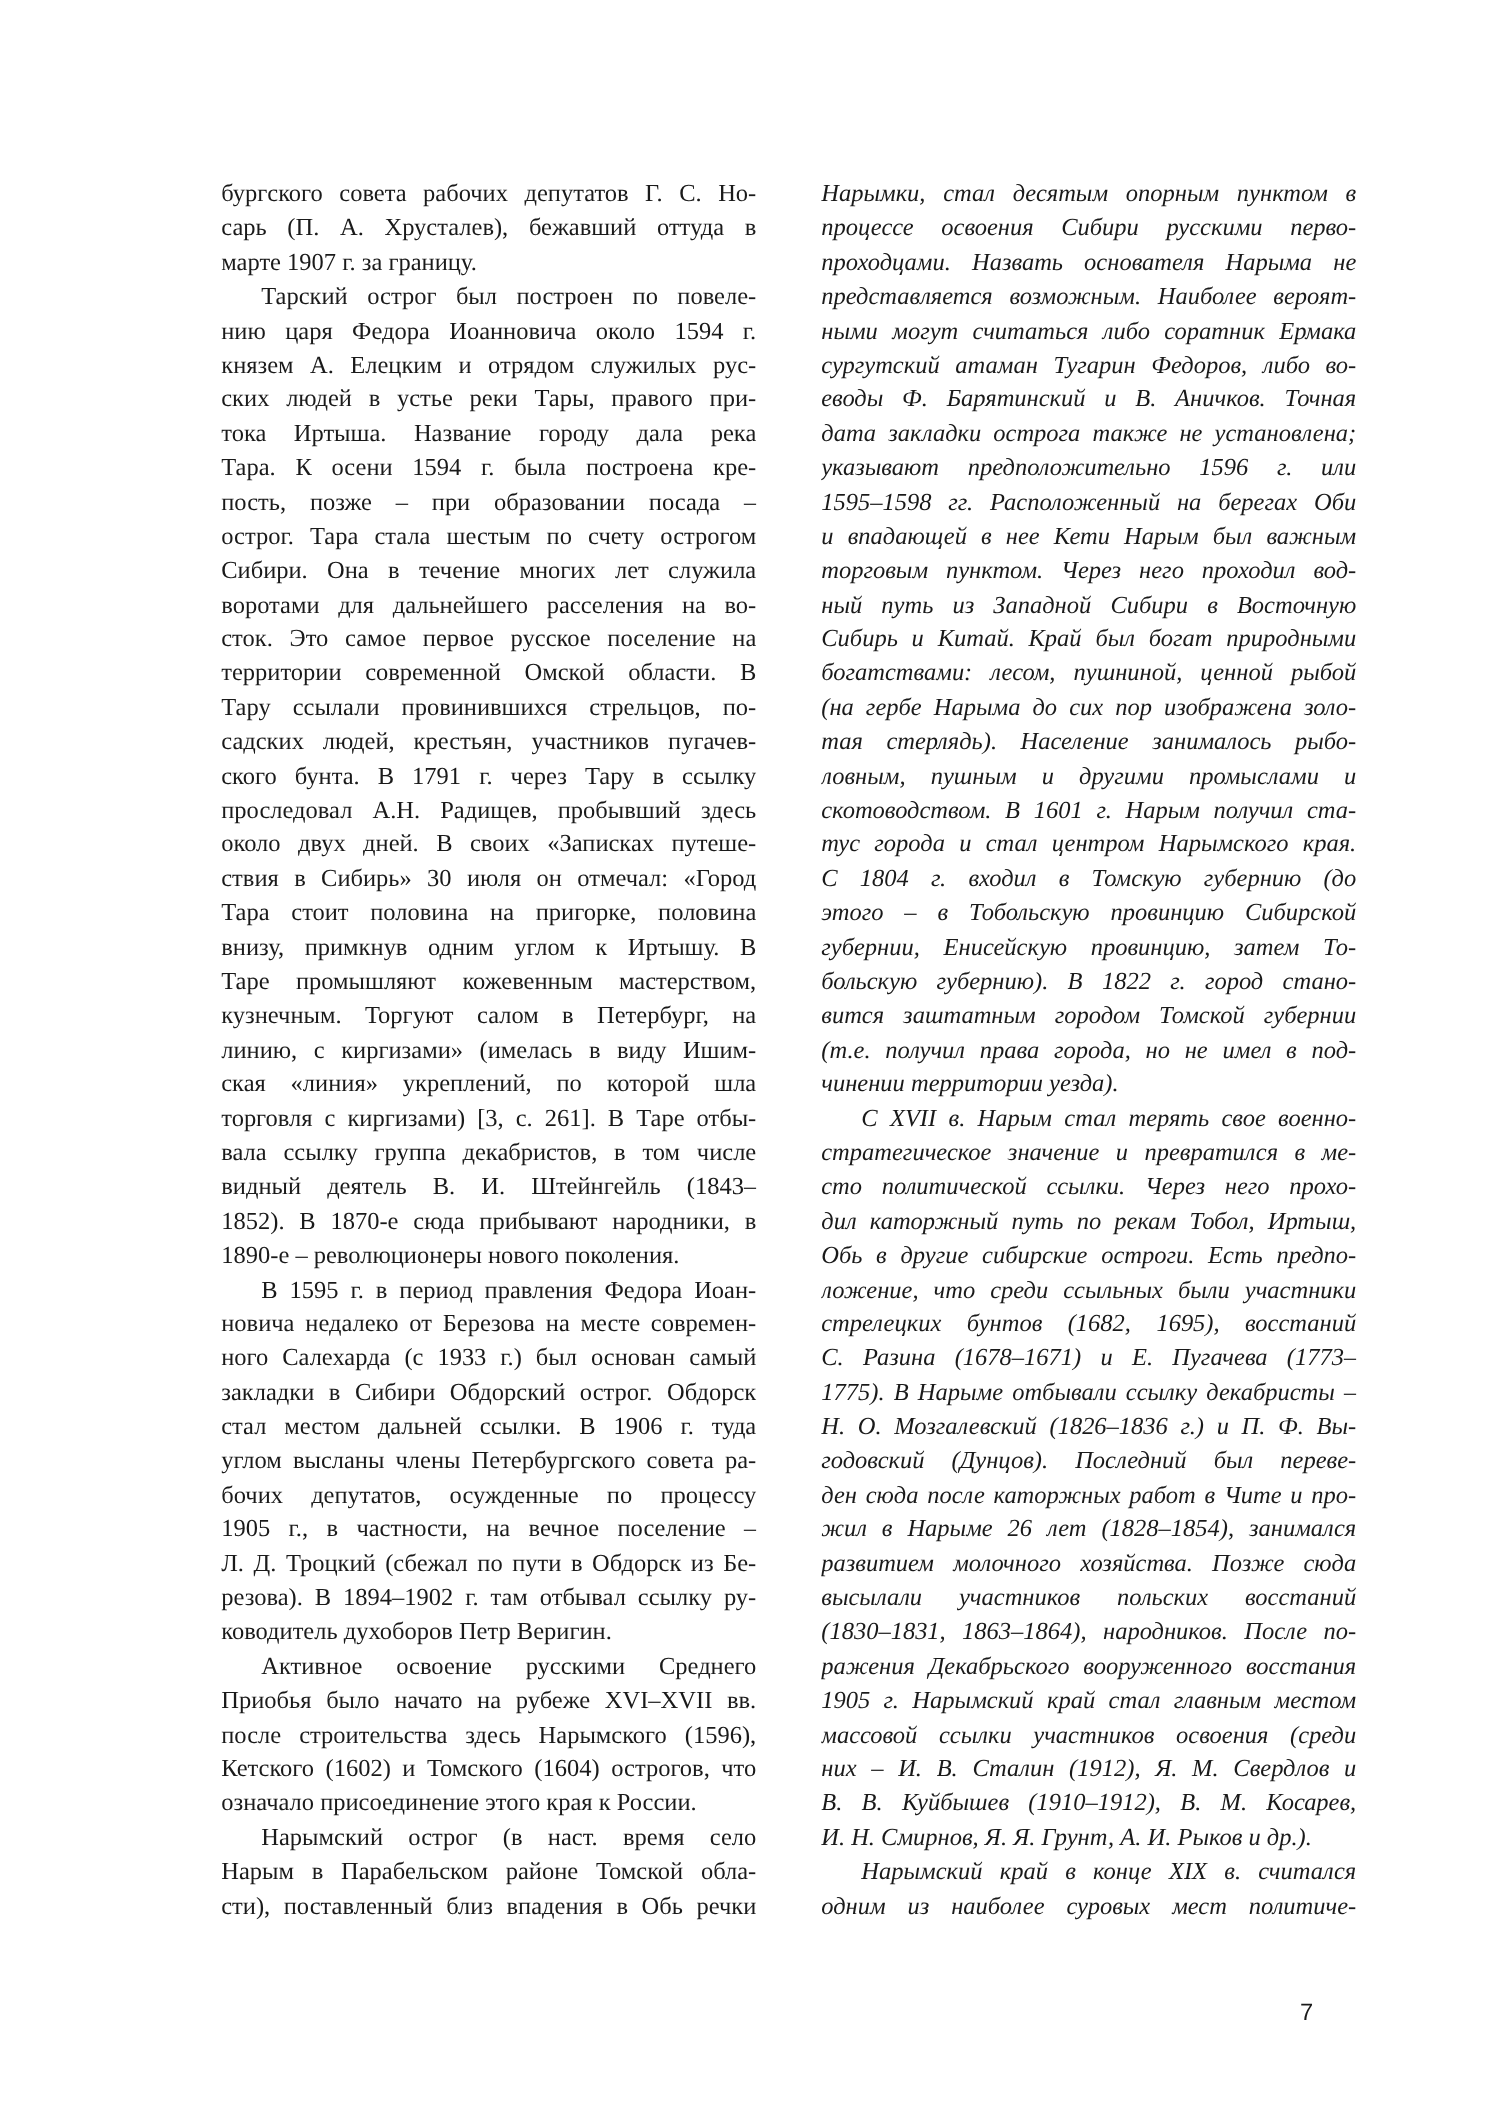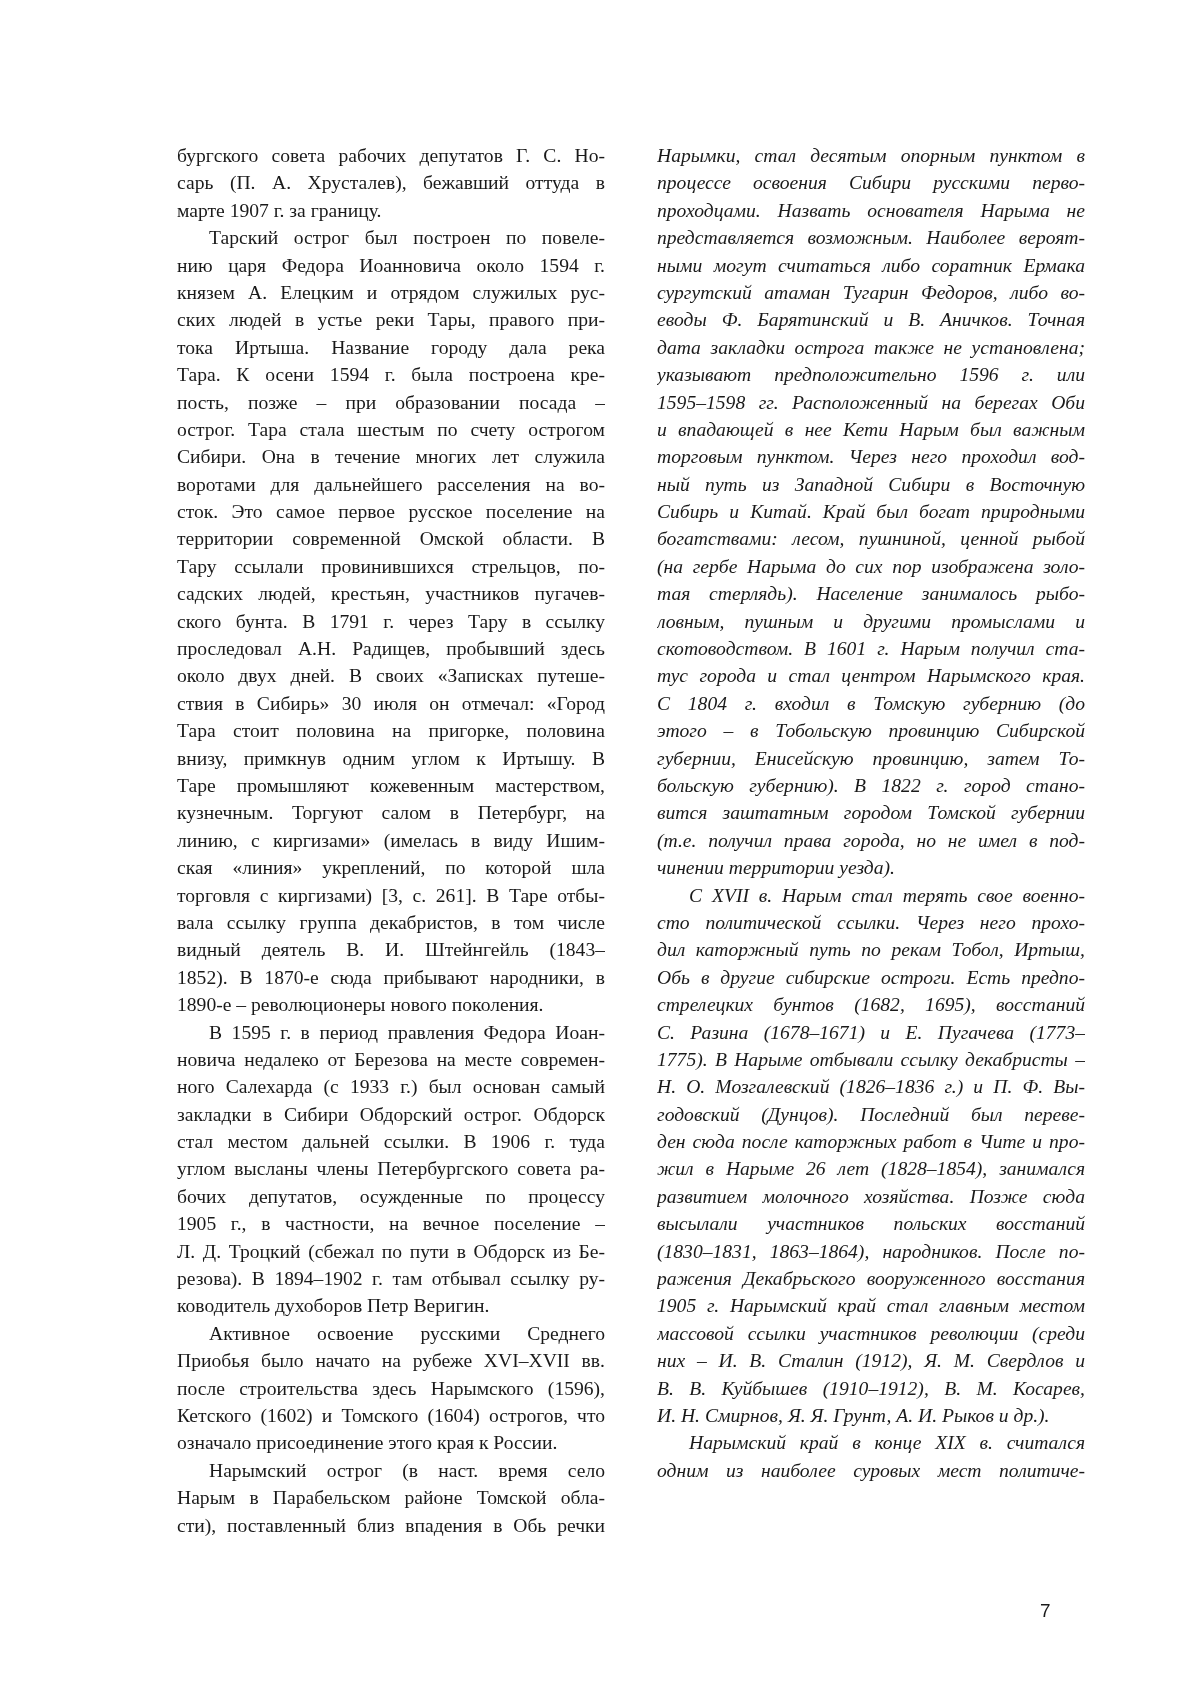--- a/index.html
+++ b/index.html
@@ -108,36 +108,38 @@
       <div class="line">скотоводством. В 1601 г. Нарым получил ста-</div>
       <div class="line">тус города и стал центром Нарымского края.</div>
       <div class="line">С 1804 г. входил в Томскую губернию (до</div>
       <div class="line">этого – в Тобольскую провинцию Сибирской</div>
       <div class="line">губернии, Енисейскую провинцию, затем То-</div>
       <div class="line">больскую губернию). В 1822 г. город стано-</div>
       <div class="line">вится заштатным городом Томской губернии</div>
       <div class="line">(т.е. получил права города, но не имел в под-</div>
       <div class="line last">чинении территории уезда).</div>
       <div class="line indent">С XVII в. Нарым стал терять свое военно-</div>
+      <div class="line">стратегическое значение и превратился в ме-</div>
       <div class="line">сто политической ссылки. Через него прохо-</div>
       <div class="line">дил каторжный путь по рекам Тобол, Иртыш,</div>
       <div class="line">Обь в другие сибирские остроги. Есть предпо-</div>
+      <div class="line">ложение, что среди ссыльных были участники</div>
       <div class="line">стрелецких бунтов (1682, 1695), восстаний</div>
       <div class="line">С. Разина (1678–1671) и Е. Пугачева (1773–</div>
       <div class="line">1775). В Нарыме отбывали ссылку декабристы –</div>
       <div class="line">Н. О. Мозгалевский (1826–1836 г.) и П. Ф. Вы-</div>
       <div class="line">годовский (Дунцов). Последний был переве-</div>
       <div class="line">ден сюда после каторжных работ в Чите и про-</div>
       <div class="line">жил в Нарыме 26 лет (1828–1854), занимался</div>
       <div class="line">развитием молочного хозяйства. Позже сюда</div>
       <div class="line">высылали участников польских восстаний</div>
       <div class="line">(1830–1831, 1863–1864), народников. После по-</div>
       <div class="line">ражения Декабрьского вооруженного восстания</div>
       <div class="line">1905 г. Нарымский край стал главным местом</div>
-      <div class="line">массовой ссылки участников революции (среди</div>
+      <div class="line">массовой ссылки участников освоения (среди</div>
       <div class="line">них – И. В. Сталин (1912), Я. М. Свердлов и</div>
       <div class="line">В. В. Куйбышев (1910–1912), В. М. Косарев,</div>
       <div class="line last">И. Н. Смирнов, Я. Я. Грунт, А. И. Рыков и др.).</div>
       <div class="line indent">Нарымский край в конце XIX в. считался</div>
       <div class="line">одним из наиболее суровых мест политиче-</div>
     </div>
   <div class="page-number">7</div>
 </div>
 
 </body></html>

